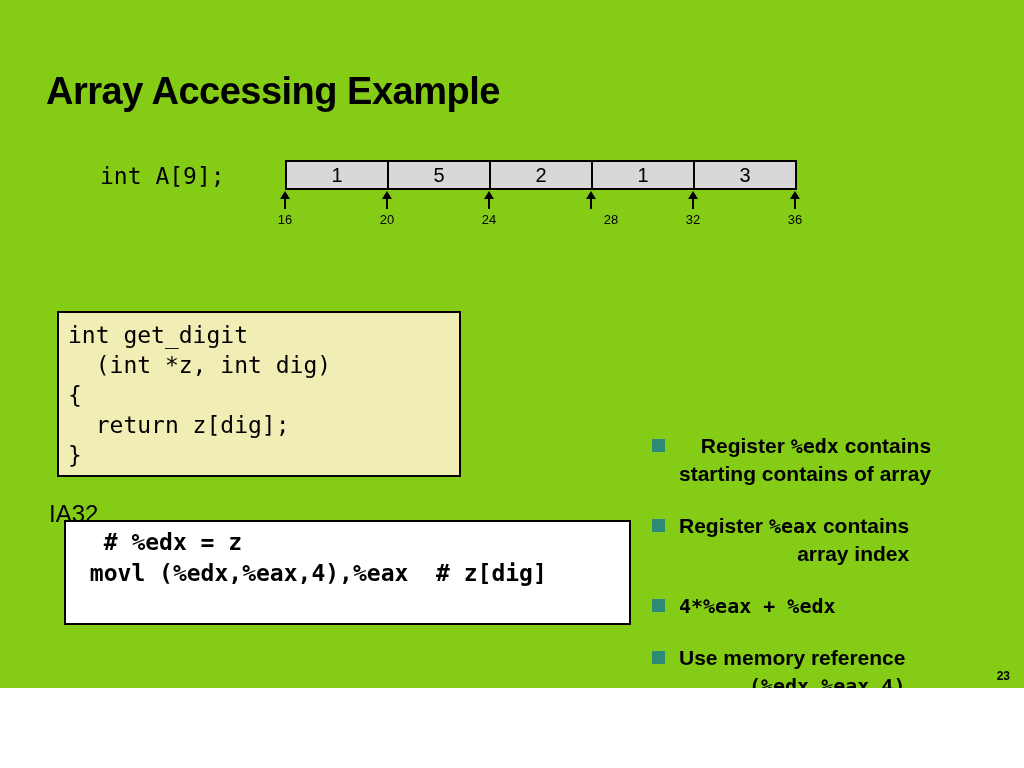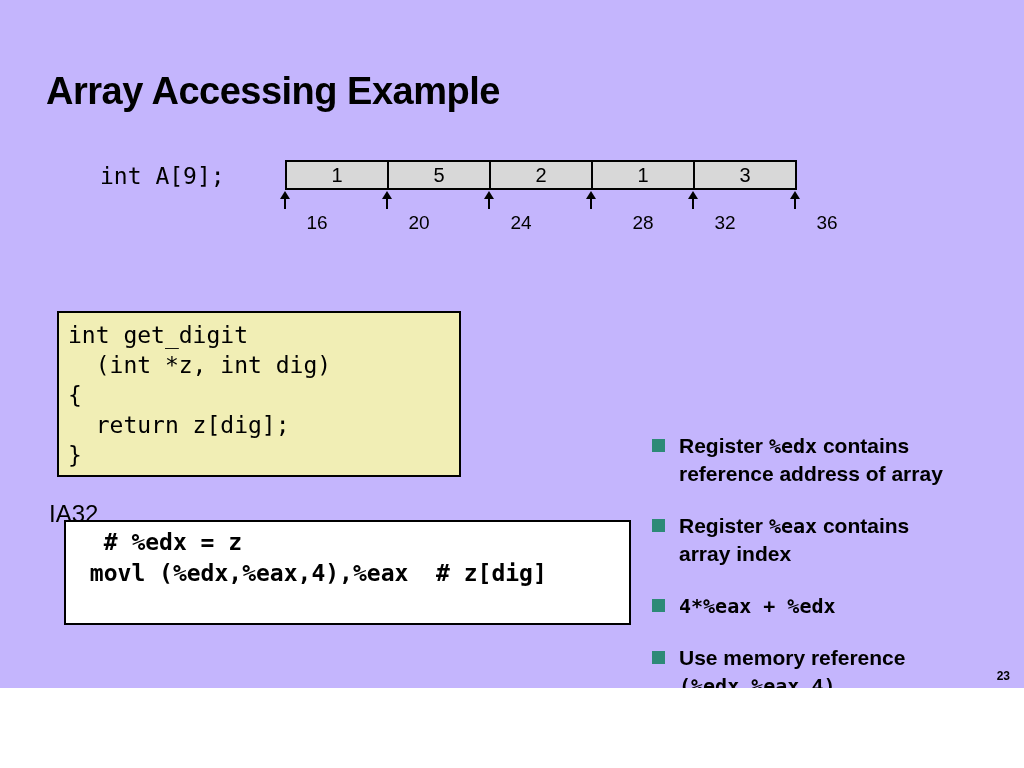--- a/index.html
+++ b/index.html
@@ -1,21 +1,21 @@
 <!DOCTYPE html>
 <html style="--bullet-color: #2d8a77; --code-bg: #f1eeb5; --cell-bg: #d8d8d8;"><head>
 <meta charset="utf-8">
 <style>
   * { margin: 0; padding: 0; box-sizing: border-box; }
   html, body { background: #ffffff; }
   .slide {
     position: relative;
     width: 1024px;
     height: 688px;
-    background: #c4b5fd;
+    background: #84cc16;
     font-family: "Liberation Sans", sans-serif;
     color: #000;
     overflow: hidden;
   }
   .title {
     position: absolute;
     left: 46px;
     top: 70px;
     font-size: 38px;
     font-weight: bold;
@@ -65,22 +65,21 @@
   .tick-arrow .stem {
     width: 2px;
     height: 11px;
     background: #000;
     margin-top: -1px;
   }
   .addr {
     position: absolute;
     top: 212px;
     transform: translateX(-50%);
-    font-size: 19px;
-    margin-left: 32px;
+    font-size: 13px;
   }
   .codebox {
     position: absolute;
     border: 2px solid #000;
   }
   .codebox pre {
     font-family: "DejaVu Sans Mono", monospace;
     font-size: 23px;
     line-height: 30px;
     white-space: pre;
@@ -127,20 +126,21 @@
     flex: 0 0 13px;
     width: 13px;
     height: 13px;
     margin-top: 7px;
     background: var(--bullet-color, #2d8a77);
   }
   .btext {
     font-size: 21px;
     font-weight: bold;
     line-height: 28px;
+    text-align: right;
   }
   .btext .mono {
     font-family: "DejaVu Sans Mono", monospace;
     font-size: 20px;
     font-weight: bold;
   }
   .page-num {
     position: absolute;
     right: 14px;
     bottom: 5px;
@@ -211,21 +211,21 @@
     <pre>  # %edx = z</pre>
     <pre> movl (%edx,%eax,4),%eax  # z[dig]</pre>
   </div>
 
   <div class="bullets">
 
     <div class="bullet">
       <span class="sq"></span>
       <div class="btext">
         <div><span>Register </span><span class="mono">%edx</span><span> contains</span></div>
-        <div>reference address of array</div>
+        <div>starting contains of array</div>
       </div>
     </div>
 
     <div class="bullet">
       <span class="sq"></span>
       <div class="btext">
         <div><span>Register </span><span class="mono">%eax</span><span> contains</span></div>
         <div>array index</div>
       </div>
     </div>

